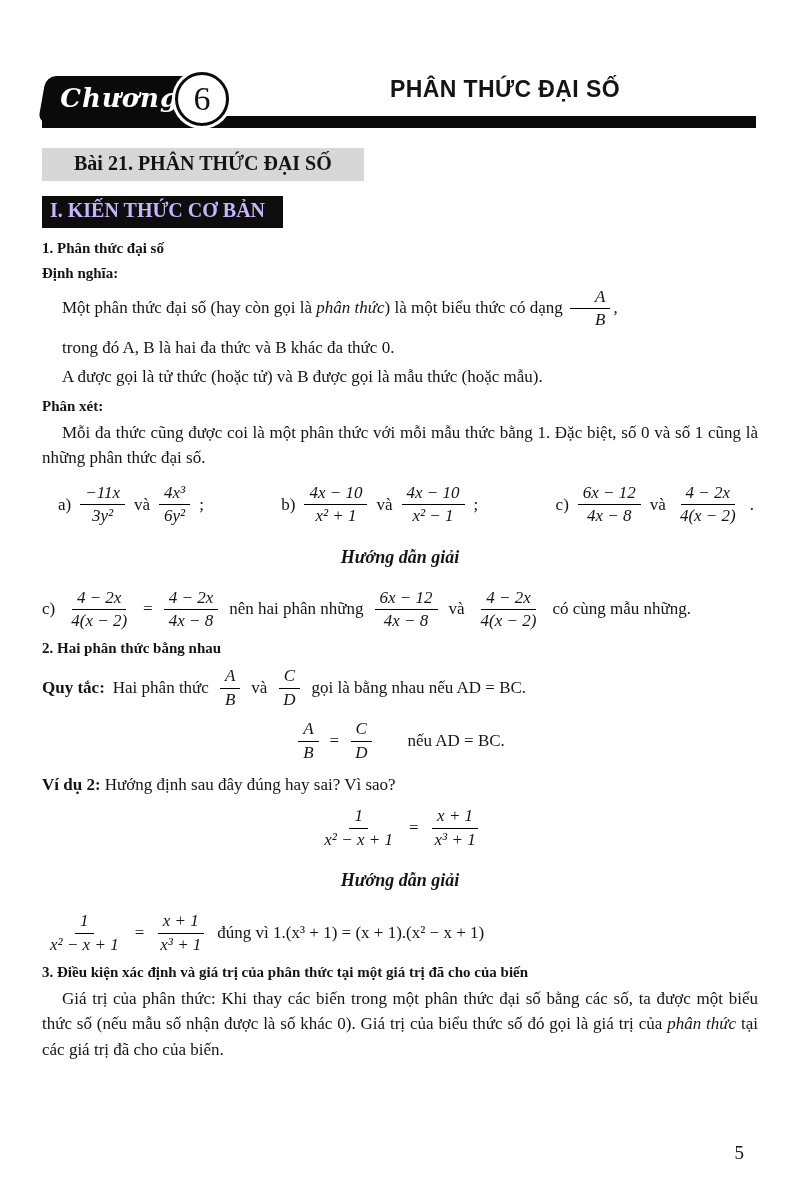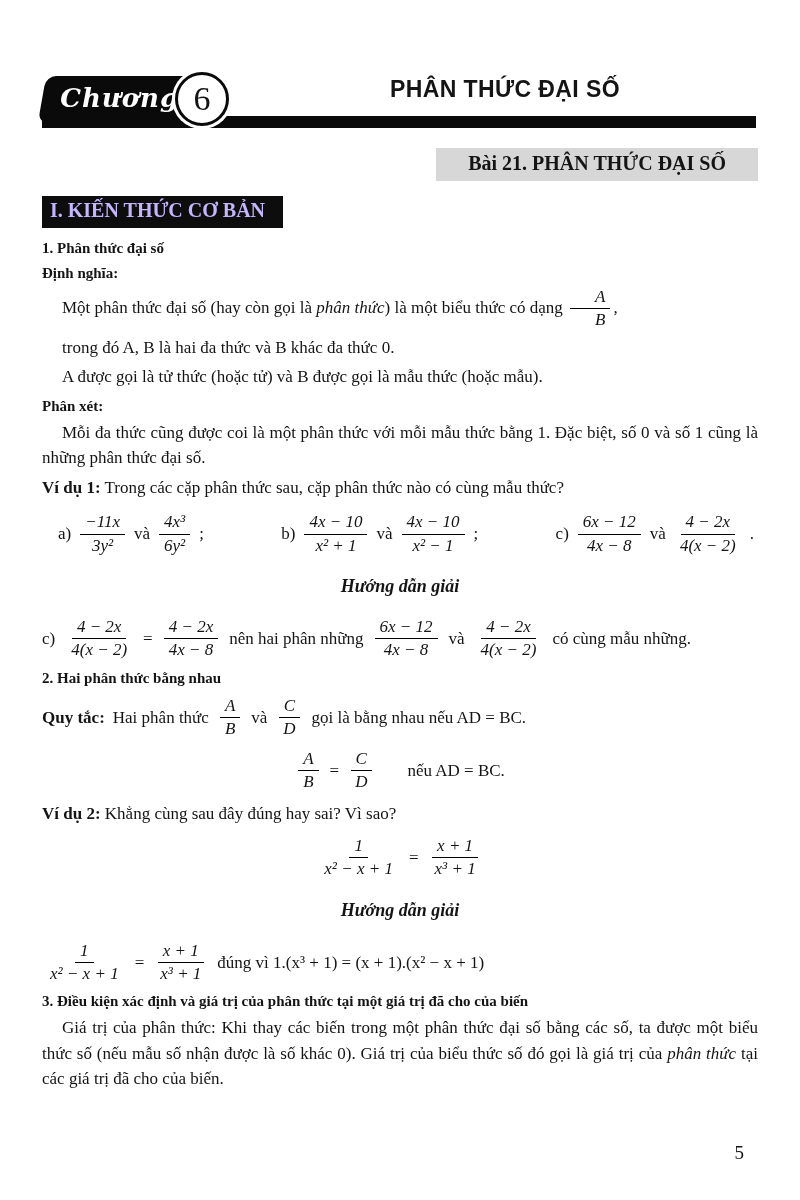--- a/index.html
+++ b/index.html
@@ -35,21 +35,21 @@
     box-shadow:0 0 0 3px #ffffff;
     display:flex; align-items:center; justify-content:center;
   }
   .chapter-number { font-size:34px; line-height:1; font-family:"Liberation Serif", serif; }
   .chapter-title {
     position:absolute; left:250px; right:40px; top:6px; text-align:center;
     font-family:"Liberation Sans", sans-serif; font-weight:bold; font-size:23px; letter-spacing:0.4px;
   }
 
   
-  .lesson-title-wrap { text-align:right; margin-bottom:15px; }
+  .lesson-title-wrap { text-align:left; margin-bottom:15px; }
   .lesson-title {
     display:inline-block; background:#d7d7d7;
     font-weight:bold; font-size:20px; padding:4px 32px 6px;
   }
   .section-heading-wrap { margin-bottom:12px; }
   .section-heading {
     display:inline-block; background:#0d0d0d; color:#c4b5fd;
     font-weight:bold; font-size:20px; padding:3px 18px 6px 8px;
   }
 
@@ -117,24 +117,20 @@
         <span class="den">B</span>
       </span><span>,</span>
   </p>
 
   <p class="para indent">trong đó A, B là hai đa thức và B khác đa thức 0.</p>
   <p class="para indent">A được gọi là tử thức (hoặc tử) và B được gọi là mẫu thức (hoặc mẫu).</p>
 
   <p class="h-bold">Phân xét:</p>
   <p class="para indent">Mỗi đa thức cũng được coi là một phân thức với mỗi mẫu thức bằng 1. Đặc biệt, số 0 và số 1 cũng là những phân thức đại số.</p>
 
-  <p class="para">
-    <span class="lbl-bold">Ví dụ 1:</span>
-    <span>Trong các cặp phân thức sau, cặp phân thức nào có cùng mẫu thức?</span>
-  </p>
 
   <div class="ex-row">
     <span class="ex-item">
       <span>a)</span>
       <span class="frac">
           <span class="num">−11x</span>
           <span class="den">3y²</span>
         </span>
       <span>và</span>
       <span class="frac">
@@ -222,21 +218,21 @@
     <span>=</span>
     <span class="frac">
         <span class="num">C</span>
         <span class="den">D</span>
       </span>
     <span class="txt rule-end">nếu AD = BC.</span>
   </div>
 
   <p class="para">
     <span class="lbl-bold">Ví dụ 2:</span>
-    <span>Khẳng cùng sau đây đúng hay sai? Vì sao?</span>
+    <span>Hướng định sau đây đúng hay sai? Vì sao?</span>
   </p>
 
   <div class="math-row center">
     <span class="frac">
         <span class="num">1</span>
         <span class="den">x² − x + 1</span>
       </span>
     <span>=</span>
     <span class="frac">
         <span class="num">x + 1</span>

